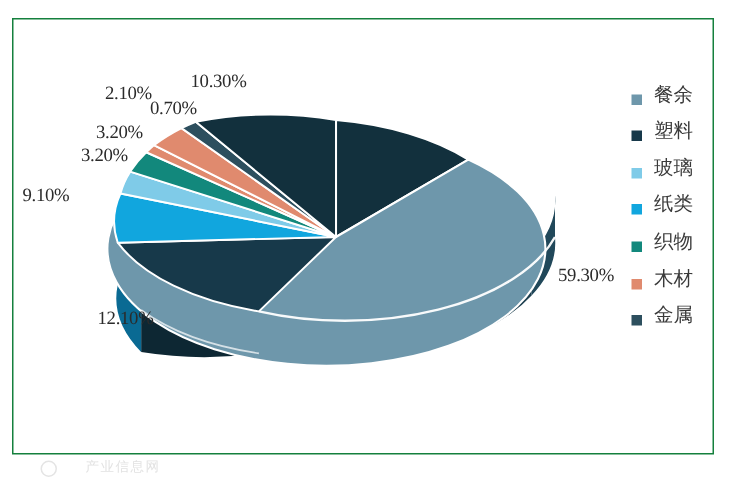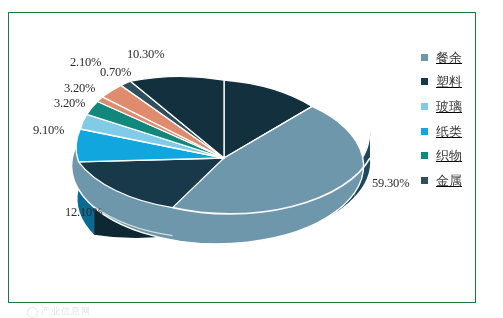--- a/index.html
+++ b/index.html
@@ -28,23 +28,22 @@
     letter-spacing:-0.2px;
     font-family:"Liberation Serif","DejaVu Serif",serif;
   }
 
   #legend{
     position:absolute;
     left:412px;top:32px;
     width:70px;
   }
   .legend-row{
-    display:flex;align-items:center;
+    display:flex;align-items:flex-end;
     height:24.6px;
-    text-decoration:underline;
   }
   .legend-swatch{
     width:7px;height:7px;
     flex:0 0 auto;
     margin-right:8px;
     display:inline-block;
   }
   .legend-label{
     font-size:13px;
     color:#3a3a3a;
@@ -52,21 +51,21 @@
     white-space:nowrap;
     line-height:1;
   }
   #watermark{
     position:absolute;
     left:18px;top:292px;
     font-size:9px;
     color:#e2e2e2;
     letter-spacing:1px;
     white-space:nowrap;
-    display:flex;align-items:flex-end;gap:3px;
+    display:flex;align-items:flex-end;gap:19px;
   }
   #watermark .wm-mark{
     display:inline-block;width:9px;height:9px;
     border:1px solid #e4e4e4;border-radius:50%;
   }
 </style>
 </head>
 <body>
 
 <div id="chart-frame">
@@ -126,21 +125,21 @@
 
       <path d="M 163.6 194.6 A 146 78 0 0 0 361.0 145.0" fill="none" stroke="#ffffff" stroke-width="1.6" opacity="0.95"></path>
       <path d="M 85.1 193.7 A 146 78 0 0 0 163.6 222.6" fill="none" stroke="#ffffff" stroke-width="1.2" opacity="0.7"></path>
     </svg>
 
     <div class="pct-label" style="left:118px;top:34px;">10.30%</div>
     <div class="pct-label" style="left:44px;top:42px;margin-left:17px;">2.10%</div>
     <div class="pct-label" style="left:91px;top:52px;">0.70%</div>
     <div class="pct-label" style="left:55px;top:68px;">3.20%</div>
     <div class="pct-label" style="left:45px;top:83px;">3.20%</div>
-    <div class="pct-label" style="left:24px;top:110px;">9.10%</div>
+    <div class="pct-label" style="left:6px;top:110px;">9.10%</div>
     <div class="pct-label" style="left:56px;top:192px;">12.10%</div>
     <div class="pct-label" style="left:363px;top:163px;">59.30%</div>
   </div>
 
   <div id="legend">
 
     <div class="legend-row">
       <span class="legend-swatch" style="background:#6e97ab;"></span>
       <span class="legend-label">餐余</span>
     </div>
@@ -158,20 +157,24 @@
     <div class="legend-row">
       <span class="legend-swatch" style="background:#11a6de;"></span>
       <span class="legend-label">纸类</span>
     </div>
 
     <div class="legend-row">
       <span class="legend-swatch" style="background:#12887c;"></span>
       <span class="legend-label">织物</span>
     </div>
 
+    <div class="legend-row">
+      <span class="legend-swatch" style="background:#e08a6e;"></span>
+      <span class="legend-label">木材</span>
+    </div>
 
     <div class="legend-row">
       <span class="legend-swatch" style="background:#2d4f5e;"></span>
       <span class="legend-label">金属</span>
     </div>
 
 
   </div>
 
   <div id="watermark">

